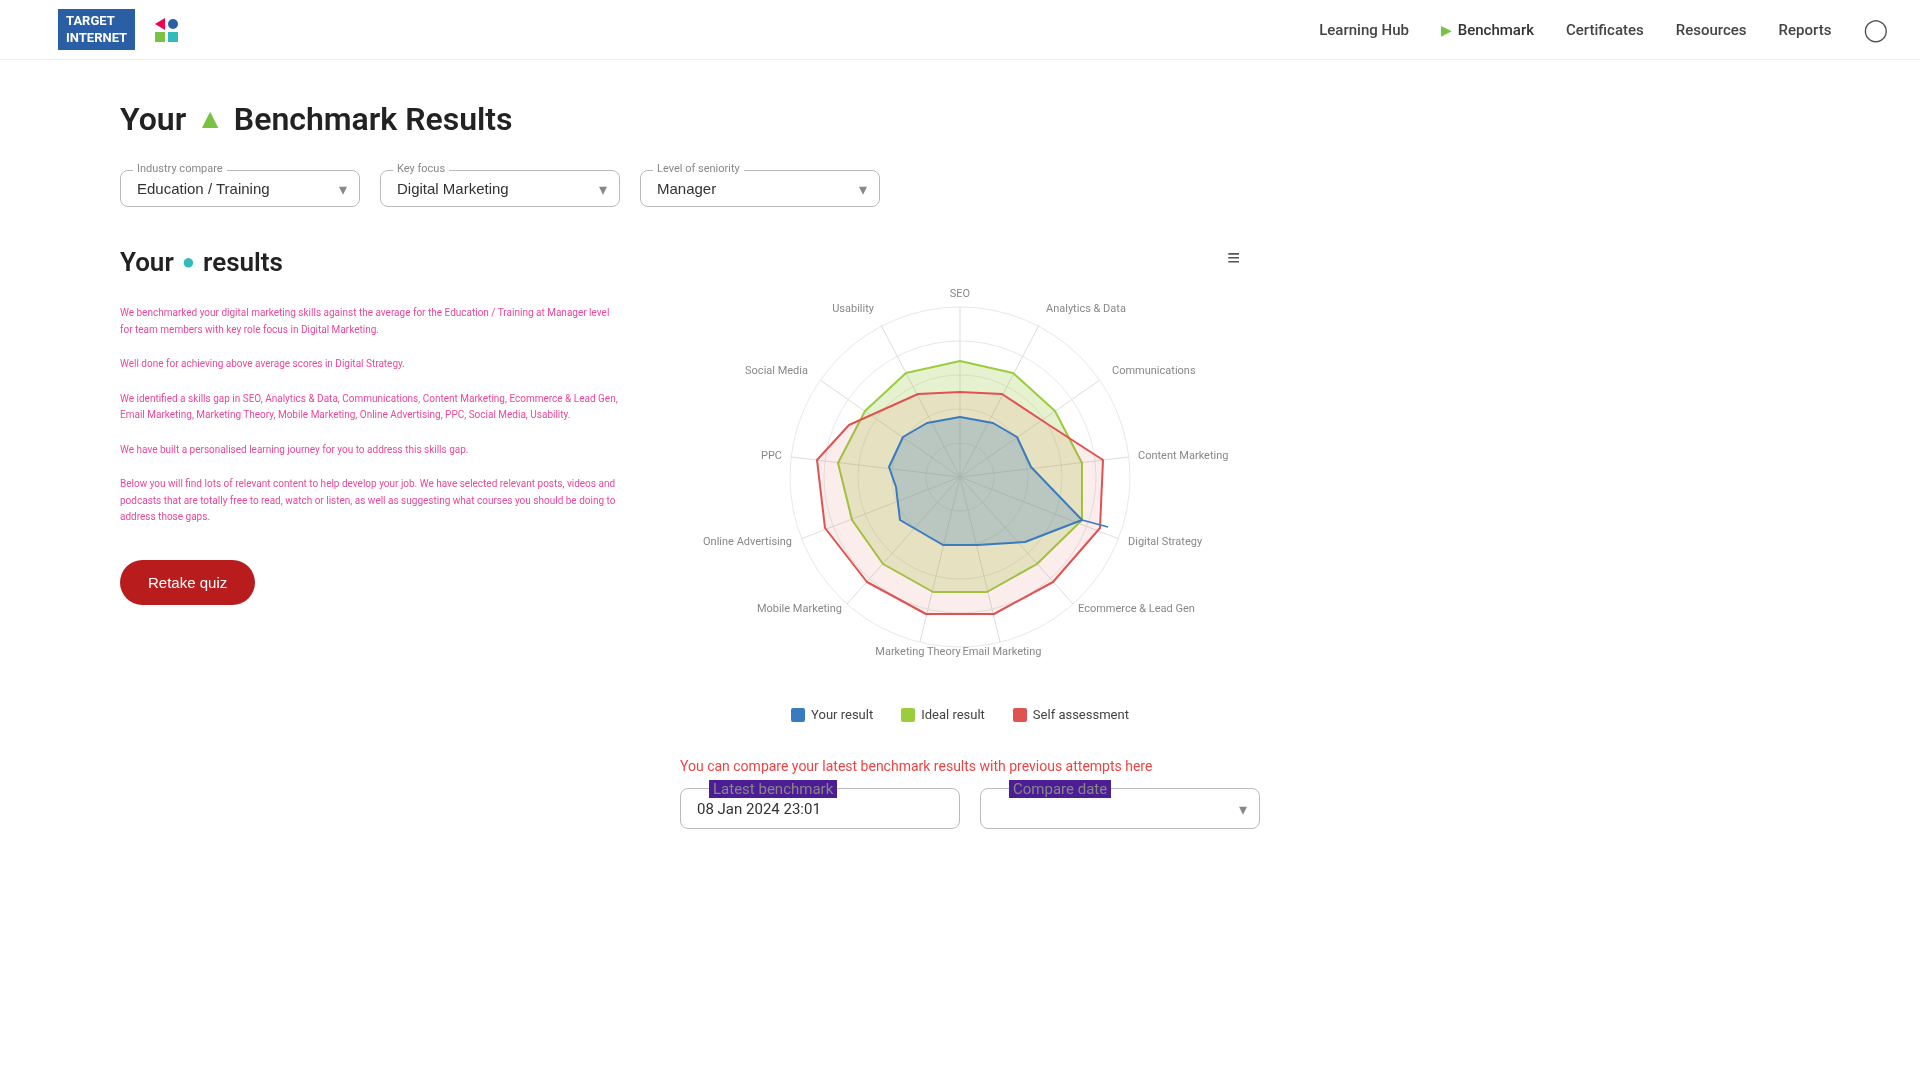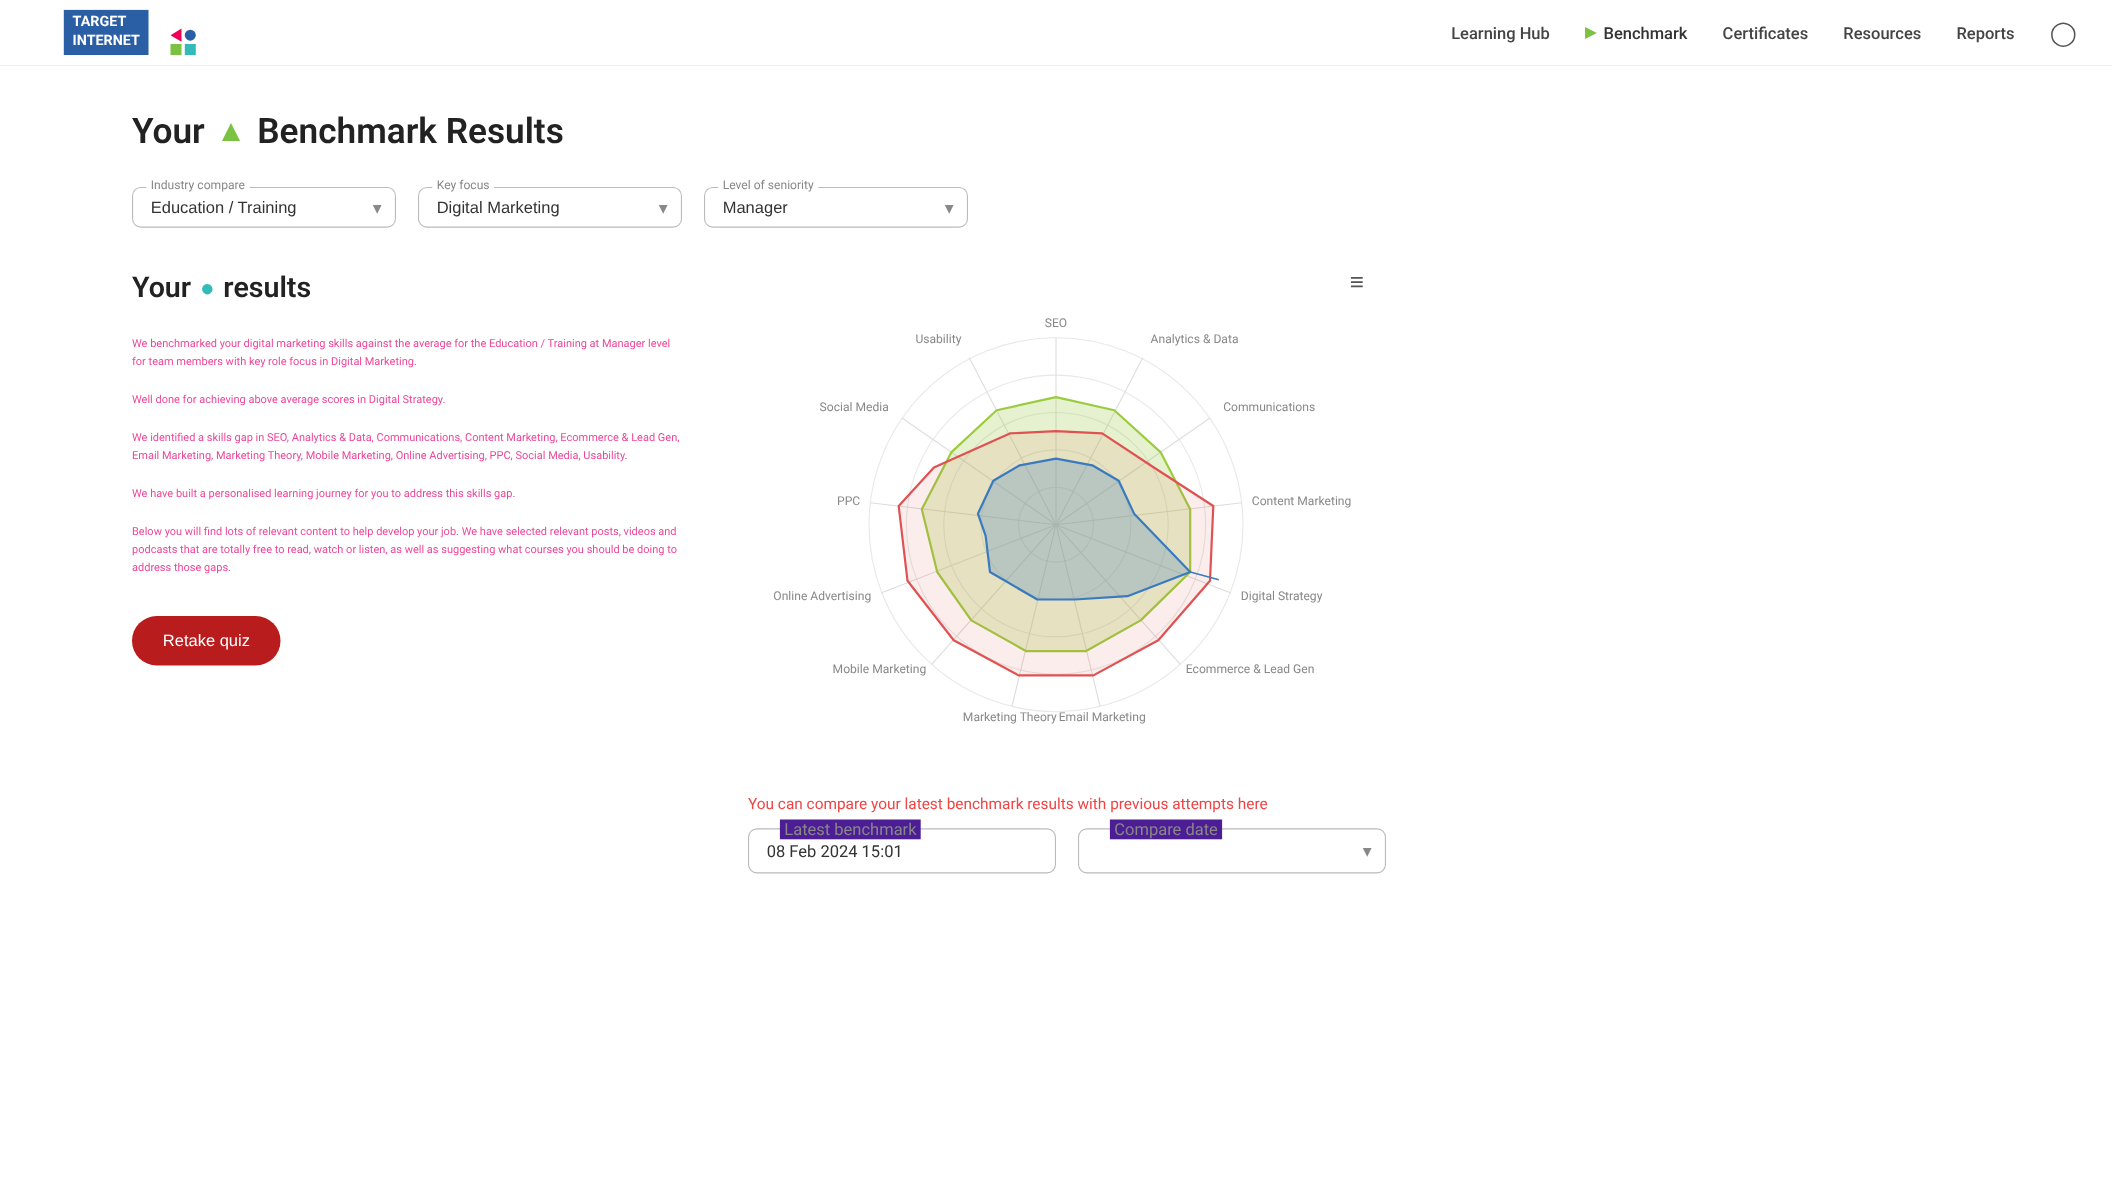--- a/index.html
+++ b/index.html
@@ -5,21 +5,21 @@
     * { box-sizing: border-box; margin: 0; padding: 0; }
     body { font-family: -apple-system, BlinkMacSystemFont, 'Segoe UI', Roboto, sans-serif; background: #fff; color: #333; }
 
     
     nav {
       display: flex; align-items: center; justify-content: space-between;
       padding: 0 32px; height: 60px; border-bottom: 1px solid #eee;
       position: sticky; top: 0; background: #fff; z-index: 100;
     }
     .nav-logo {
-      display: flex; align-items: flex-end; gap: 16px; padding-left: 26px;
+      display: flex; align-items: center; gap: 16px; padding-left: 26px;
     }
     .logo-box {
       background: #2b5fa5; color: #fff; font-weight: 700; font-size: 13px;
       padding: 4px 8px; line-height: 1.3;
     }
     .logo-icons {
       display: flex; flex-direction: column; gap: 2px; margin-left: 4px;
     }
     .logo-dot-row { display: flex; gap: 3px; align-items: center; }
     .dot-blue { width: 10px; height: 10px; background: #2b5fa5; border-radius: 50%; }
@@ -282,27 +282,41 @@
             <text x="-168" y="68" text-anchor="end" font-size="11" fill="#888">Online Advertising</text>
             <text x="-178" y="-18" text-anchor="end" font-size="11" fill="#888">PPC</text>
             <text x="-152" y="-103" text-anchor="end" font-size="11" fill="#888">Social Media</text>
             <text x="-86" y="-165" text-anchor="end" font-size="11" fill="#888">Usability</text>
 
             <line x1="122" y1="43" x2="148" y2="50" stroke="#3a7abf" stroke-width="1.5"></line>
           </g>
         </svg>
       </div>
 
+      <div class="legend">
+        <div class="legend-item">
+          <div class="legend-dot" style="background:#3a7abf;"></div>
+          <span>Your result</span>
+        </div>
+        <div class="legend-item">
+          <div class="legend-dot" style="background:#9bcc3e;"></div>
+          <span>Ideal result</span>
+        </div>
+        <div class="legend-item">
+          <div class="legend-dot" style="background:#e05252;"></div>
+          <span>Self assessment</span>
+        </div>
+      </div>
 
       <div class="compare-section">
         <p class="compare-text">You can compare your latest benchmark results with previous attempts here</p>
         <div class="compare-inputs">
           <div class="compare-field">
             <span class="compare-field-label">Latest benchmark</span>
-            <span class="compare-field-value">08 Feb 2024 15:01</span>
+            <span class="compare-field-value">08 Jan 2024 23:01</span>
           </div>
           <div class="compare-field">
             <span class="compare-field-label">Compare date</span>
             <select class="compare-select">
               <option value=""></option>
             </select>
             <span class="compare-arrow">▾</span>
           </div>
         </div>
       </div>

